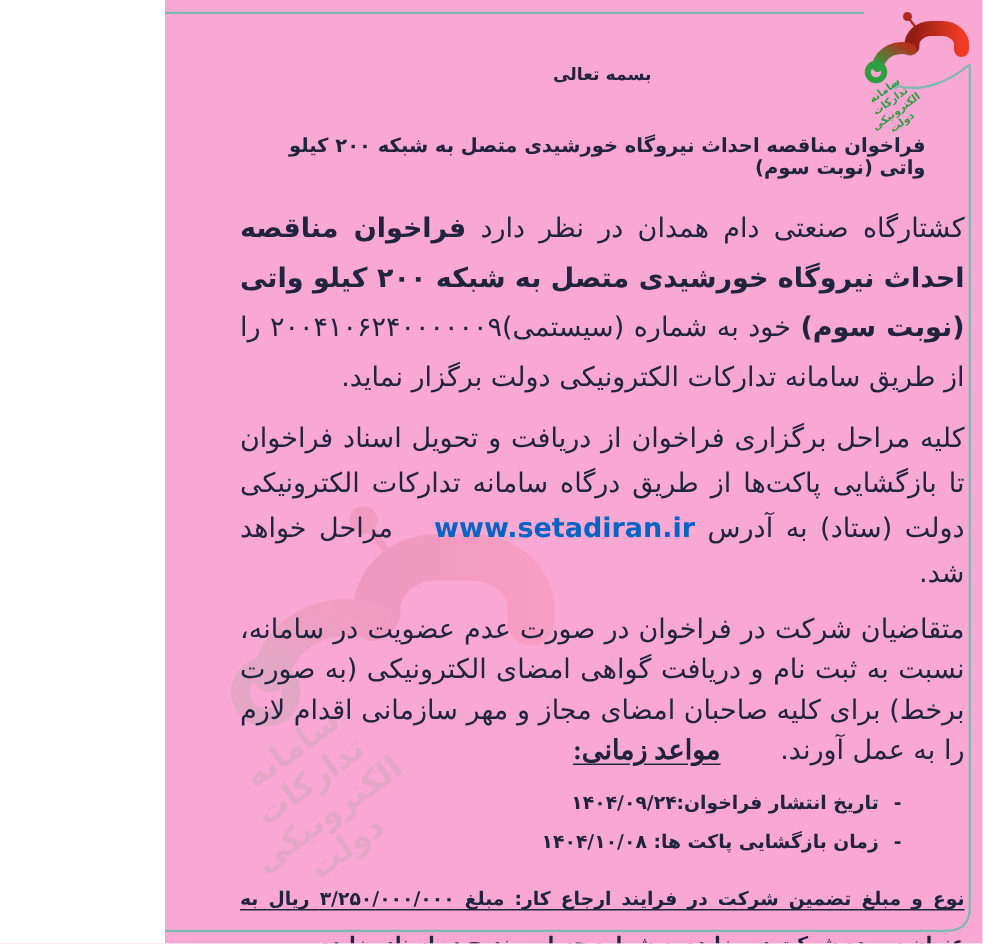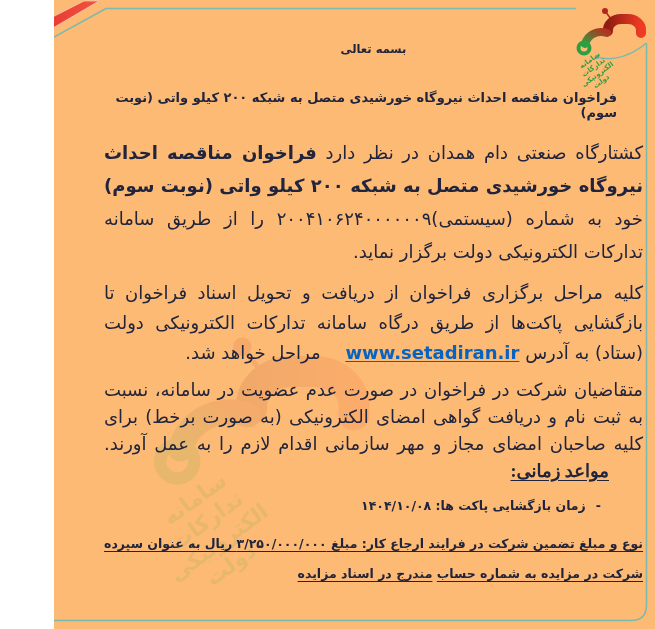--- a/index.html
+++ b/index.html
@@ -1,32 +1,32 @@
 <!DOCTYPE html>
 <html dir="rtl" lang="fa"><head>
 <meta charset="utf-8">
 <style>
   html,body{margin:0;padding:0;background:#fff;}
   .page{
-    position:relative;width:601px;height:629px;background:#fdba74;overflow:hidden;
+    position:relative;width:545px;height:629px;background:#f9a8d4;overflow:hidden;
     font-family:"DejaVu Sans",sans-serif;direction:rtl;color:#20243d;
   }
   .decor{position:absolute;inset:0;z-index:0;}
   .content{position:absolute;top:42px;right:12px;left:50px;z-index:1;}
   .center{text-align:center;}
   .bism{font-weight:bold;font-size:11.5px;}
   .title1{font-weight:bold;font-size:13px;margin-top:44px;}
   .title2{font-weight:bold;font-size:13px;margin-top:34px;padding-right:26px;}
   .para{font-size:18px;text-align:justify;}
   .p-intro{margin-top:16px;line-height:33px;}
   .p-process{margin-top:10px;line-height:30px;}
   .p-reg{margin-top:8px;line-height:27px;}
   .bold{font-weight:bold;}
   .u{text-decoration:underline;text-underline-offset:3px;}
-  .link{color:#0563c1;text-decoration:underline;text-underline-offset:2px;font-weight:bold;cursor:pointer;margin-left:19px;}
+  .link{color:#0563c1;text-underline-offset:2px;font-weight:bold;cursor:pointer;margin-left:19px;}
   .moaed{font-weight:bold;margin-right:34px;white-space:nowrap;font-family:Liberation Serif, serif;}
   .schedule{margin-top:8px;padding-right:42px;font-size:12.5px;font-weight:bold;}
   .schedule .row{line-height:26px;}
   .schedule .dash{margin-left:10px;}
   .guarantee{margin-top:10px;font-size:12.5px;font-weight:bold;line-height:30px;text-align:justify;}
   .contact{margin-top:8px;font-size:12.5px;font-weight:bold;line-height:26px;}
 </style>
 </head>
 <body>
 
@@ -106,20 +106,23 @@
       <span>کلیه مراحل برگزاری فراخوان از دریافت و تحویل اسناد فراخوان تا بازگشایی پاکت‌ها از طریق درگاه سامانه تدارکات الکترونیکی دولت (ستاد) به آدرس </span><a class="link" dir="ltr">www.setadiran.ir</a><span> مراحل خواهد شد.</span>
     </div>
 
     <div class="para p-reg">
       <span>متقاضیان شرکت در فراخوان در صورت عدم عضویت در سامانه، نسبت به ثبت نام و دریافت گواهی امضای الکترونیکی (به صورت برخط) برای کلیه صاحبان امضای مجاز و مهر سازمانی اقدام لازم را به عمل آورند.</span>
       <span class="moaed u">مواعد زمانی:</span>
     </div>
 
     <div class="schedule">
       <div class="row">
+        <span class="dash">-</span><span>تاریخ انتشار فراخوان:</span><span>۱۴۰۴/۰۹/۲۴</span>
+      </div>
+      <div class="row">
         <span class="dash">-</span><span>زمان بازگشایی پاکت ها: </span><span>۱۴۰۴/۱۰/۰۸</span>
       </div>
     </div>
 
     <div class="guarantee">
       <span class="u">نوع و مبلغ تضمین شرکت در فرایند ارجاع کار: مبلغ ۳/۲۵۰/۰۰۰/۰۰۰ ریال به عنوان سپرده شرکت در مزایده به شماره حساب</span>
       <span class="u">مندرج در اسناد مزایده</span>
     </div>
 
     <div class="contact">

